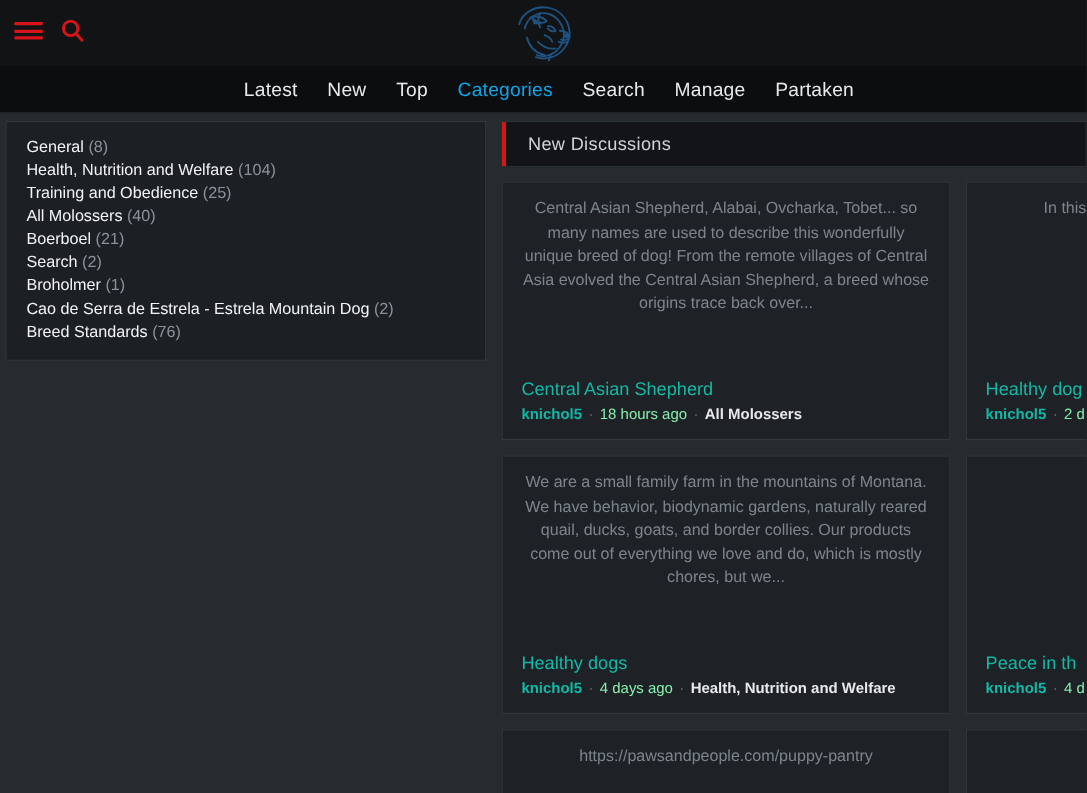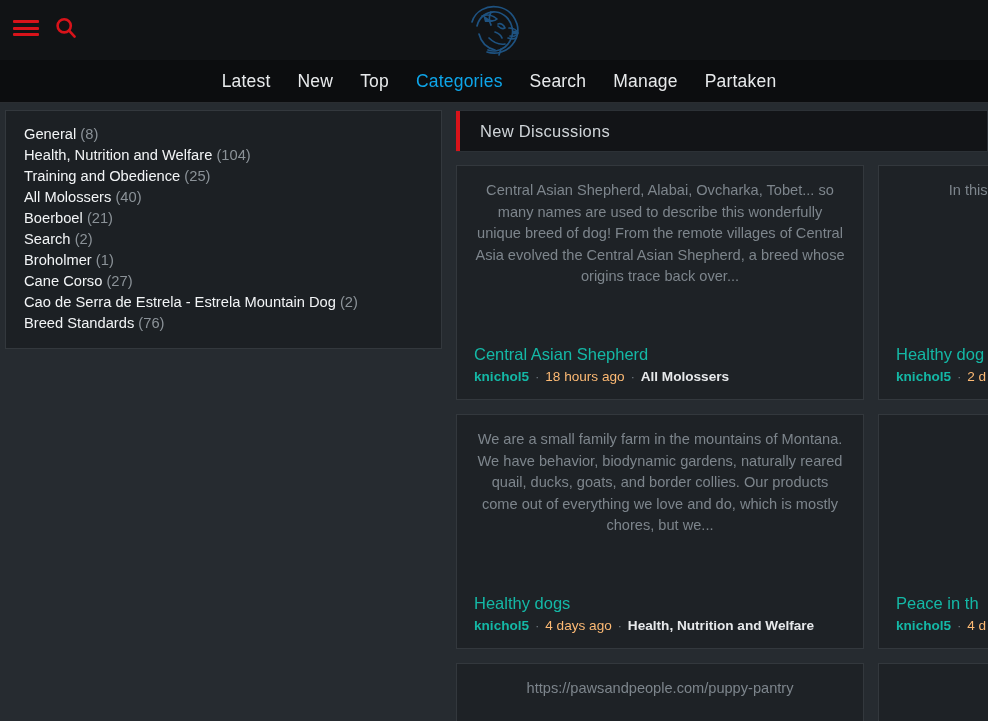--- a/index.html
+++ b/index.html
@@ -164,21 +164,21 @@
     margin-bottom: 2px;
     white-space: nowrap;
   }
   .card-meta {
     font-size: 13.6px;
     line-height: 19px;
     white-space: nowrap;
   }
   .meta-author { color: #14b8a6; font-weight: bold; margin-top: 16px; }
   .meta-sep { color: #6d757c; padding: 0 2px; }
-  .meta-time { color: #fdba74; text-align: center; }
+  .meta-time { color: #86efac; text-align: center; }
   .meta-cat { color: #e7e9eb; font-weight: bold; }
 </style>
 </head>
 <body>
 
 <div class="topbar">
   <div class="topbar-icons">
     <div class="icon-btn">
       <div class="hamburger">
         <span></span>
@@ -248,24 +248,20 @@
     </div>
     <div class="cat-item">
       <span class="cat-name">Search</span>
       <span class="cat-count">(2)</span>
     </div>
     <div class="cat-item">
       <span class="cat-name">Broholmer</span>
       <span class="cat-count">(1)</span>
     </div>
     <div class="cat-item">
-      <span class="cat-name">Cane Corso</span>
-      <span class="cat-count">(27)</span>
-    </div>
-    <div class="cat-item">
       <span class="cat-name">Cao de Serra de Estrela - Estrela Mountain Dog</span>
       <span class="cat-count">(2)</span>
     </div>
     <div class="cat-item">
       <span class="cat-name">Breed Standards</span>
       <span class="cat-count">(76)</span>
     </div>
   </div>
 
   <div class="main">

